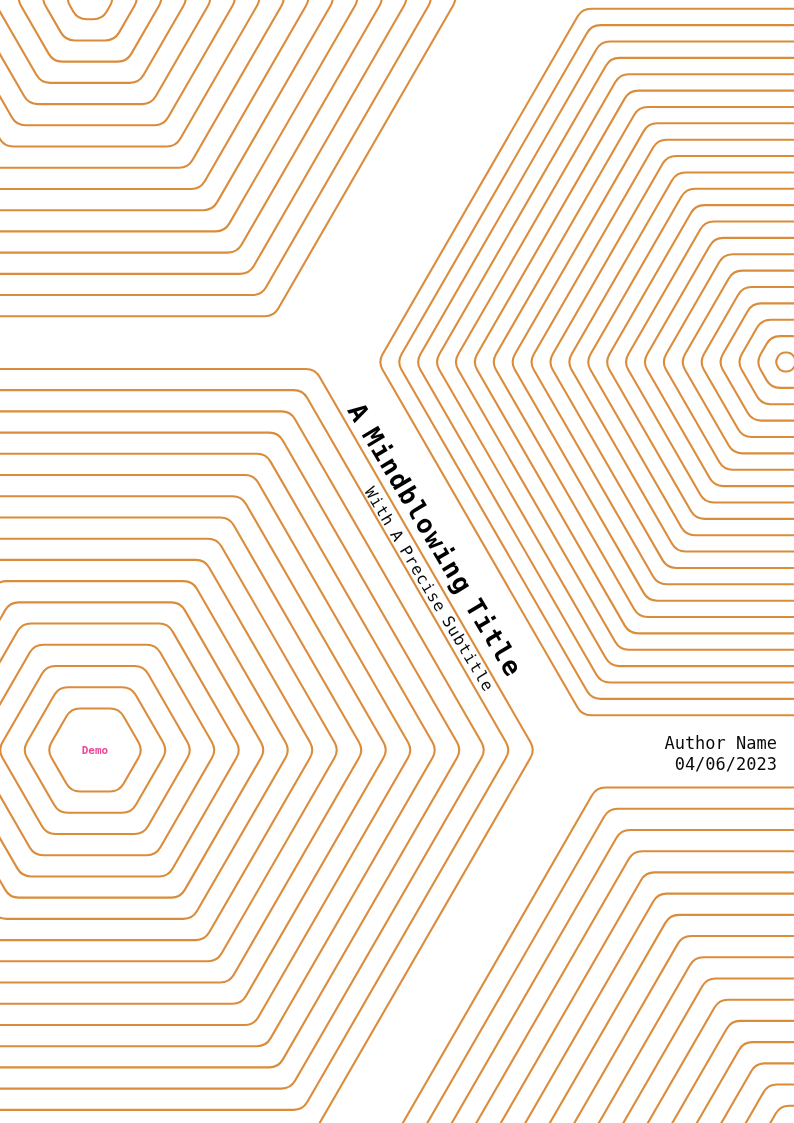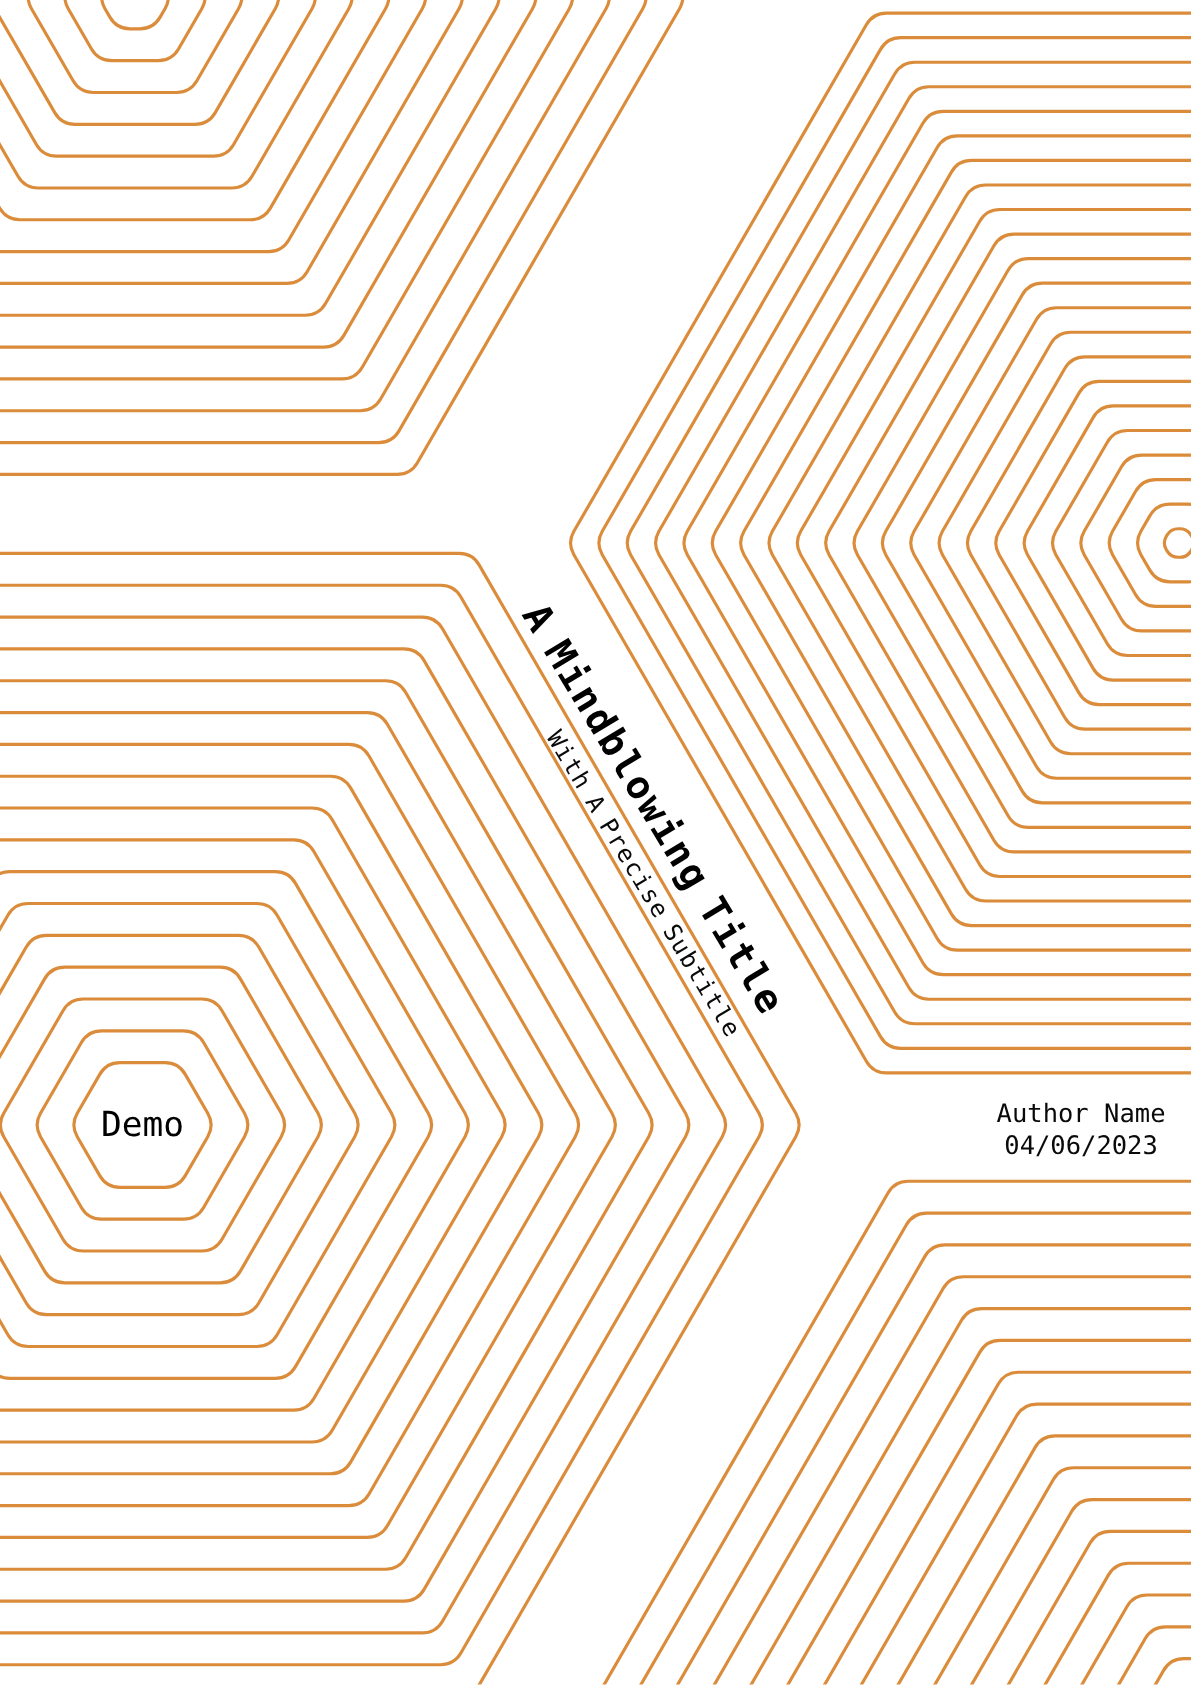--- a/index.html
+++ b/index.html
@@ -47,29 +47,29 @@
     letter-spacing: 1px;
     word-spacing: -3px;
     line-height: 1.1;
     color: #0a0a0a;
     white-space: nowrap;
   }
   .center-label {
     position: absolute;
     left: 95px; top: 750px;
     transform: translate(-50%, -50%);
-    font-size: 23px;
-    font-weight: 400;
-    color: #000000;
+    font-size: 11px;
+    font-weight: 700;
+    color: #ec4899;
     white-space: nowrap;
   }
   .author-block {
     position: absolute;
     right: 17px; top: 733px;
-    text-align: center;
+    text-align: right;
     font-size: 17px;
     line-height: 21px;
     color: #0a0a0a;
     white-space: nowrap;
   }
 </style>
 </head>
 <body>
 
 <div class="page">

